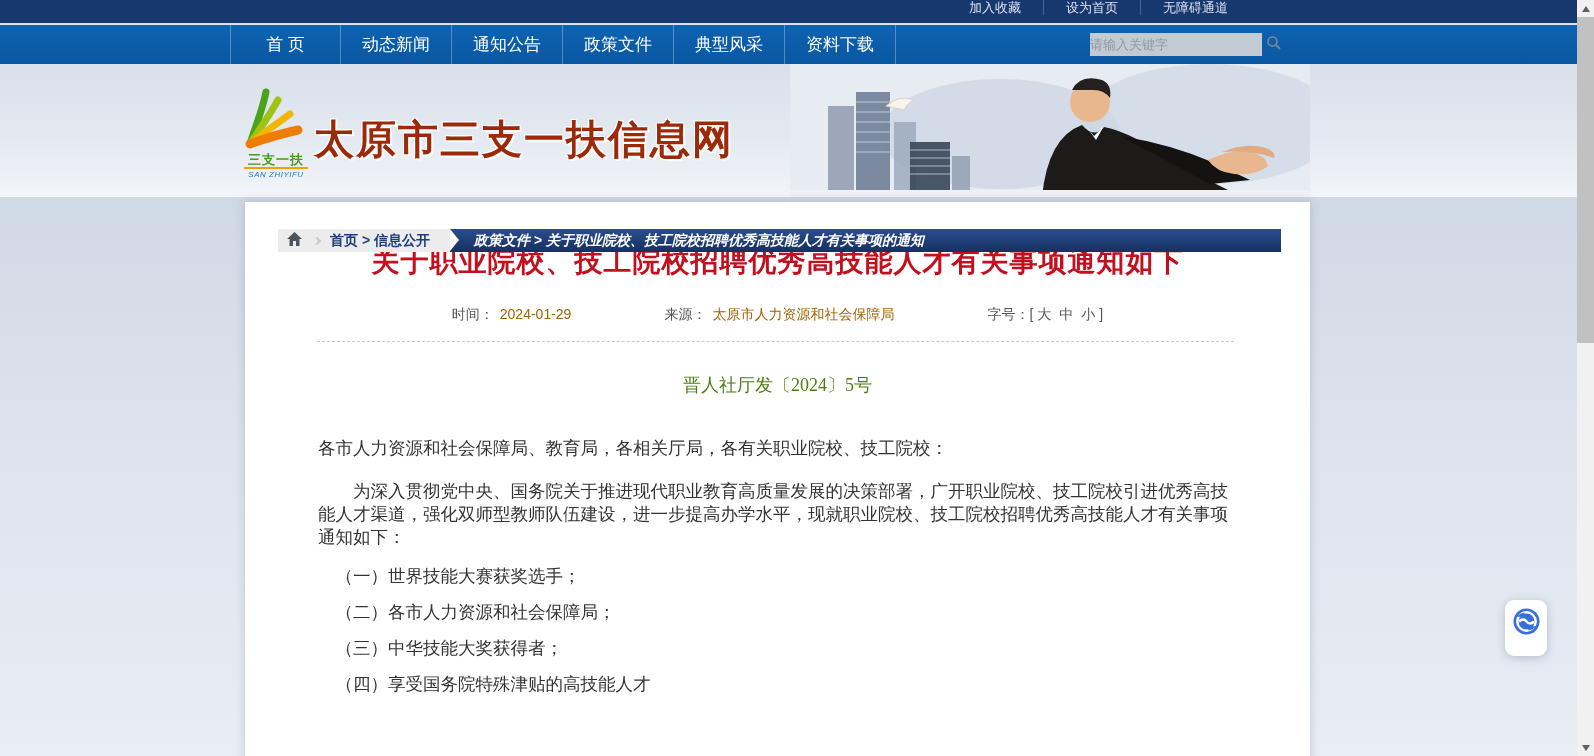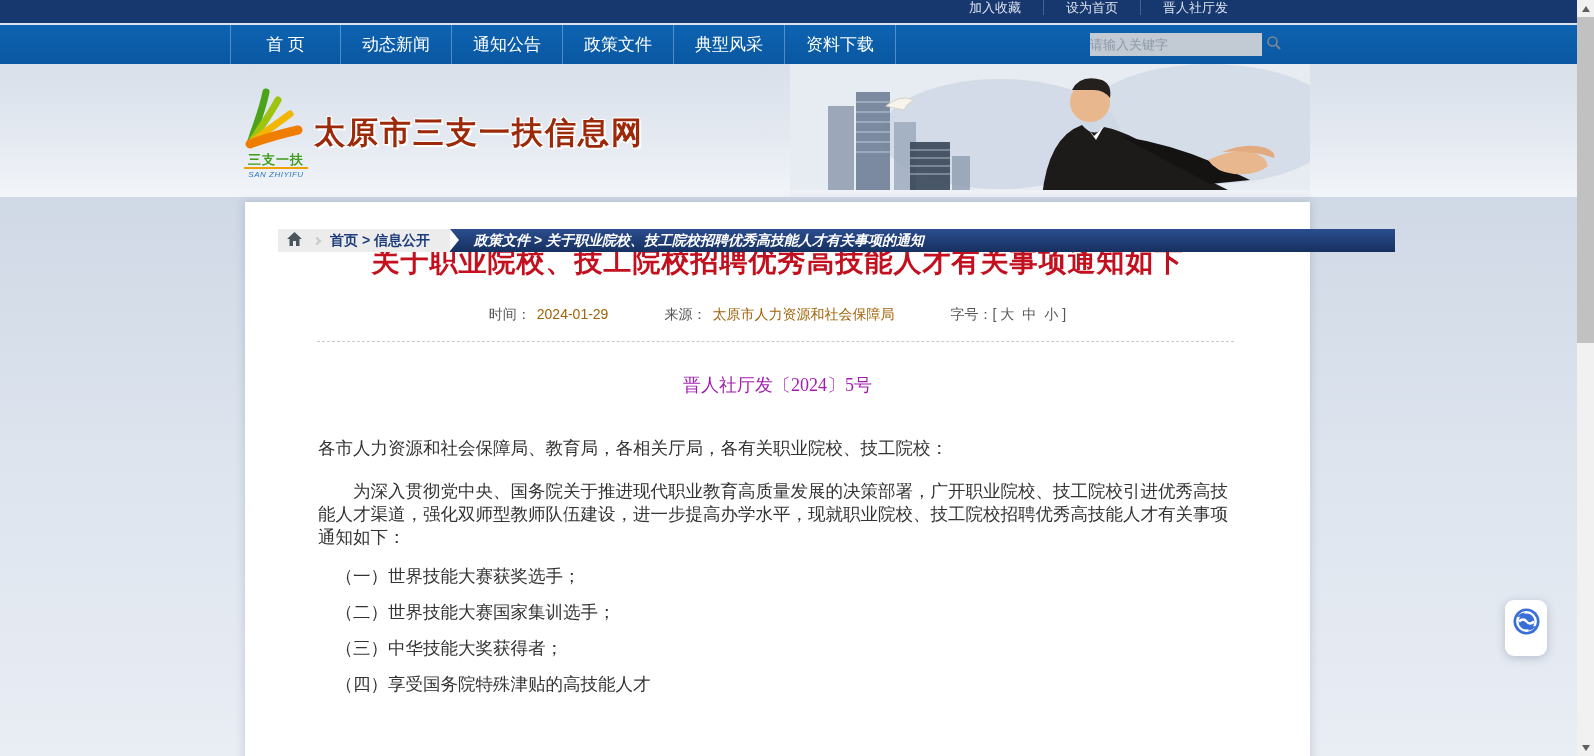--- a/index.html
+++ b/index.html
@@ -32,53 +32,53 @@
 
   
   .header-band { position:absolute; left:0; top:64px; width:100%; height:133px;
                  background:linear-gradient(180deg,#d9e0ea 0%,#e4e9f1 55%,#f2f5f9 100%); }
   .logo { position:absolute; left:242px; top:20px; width:66px; height:96px; cursor:pointer; }
   .logo-cn { position:absolute; left:2px; top:68px; width:64px; text-align:center;
              font-size:13px; font-weight:bold; color:#3f9d1d; letter-spacing:1px;
              border-bottom:2px solid #f0a000; line-height:15px; }
   .logo-en { position:absolute; left:0px; top:86px; width:68px; text-align:center;
              font-size:8px; font-style:italic; color:#2878c0; letter-spacing:0.5px; }
-  .site-title { position:absolute; left:314px; top:48px; font-size:31px; font-weight:bold;
+  .site-title { position:absolute; left:314px; top:48px; font-size:40px; font-weight:bold;
                 color:#9c2a0a; letter-spacing:2px; cursor:pointer;
                 text-shadow:-1px -1px 0 #fff, 1px -1px 0 #fff, -1px 1px 0 #fff, 2px 2px 1px #fff; }
   .banner-art { position:absolute; left:790px; top:0; width:520px; height:133px; overflow:hidden; }
 
   
   .panel { position:absolute; left:245px; top:202px; width:1065px; height:580px; background:#ffffff;
            box-shadow:0 0 9px rgba(70,90,120,.25); }
 
-  .breadcrumb { position:absolute; left:33px; top:27px; width:1117px; height:23px; display:flex; }
+  .breadcrumb { position:absolute; left:33px; top:27px; width:1003px; height:23px; display:flex; }
   .crumb-left { display:flex; align-items:center; background:#ececec; padding:0 10px 0 9px; height:23px; }
   .crumb-chevron { width:6px; height:6px; border-top:2px solid #c9c9c9; border-right:2px solid #c9c9c9;
                    transform:rotate(45deg); margin:0 10px 0 12px; }
   .crumb-trail1 { font-size:14px; font-weight:bold; color:#1d3c7c; white-space:nowrap; padding-right:10px; cursor:pointer; }
   .crumb-right { position:relative; flex:1; height:23px; background:linear-gradient(180deg,#2b4d8f,#16305f);
                  display:flex; align-items:center; padding-left:24px;font-style:italic; }
   .crumb-right::before { content:""; position:absolute; left:0; top:0; width:0; height:0;
                  border-top:11.5px solid transparent; border-bottom:11.5px solid transparent;
                  border-left:9px solid #ffffff; }
   .crumb-trail2 { font-size:14px; font-weight:bold; color:#ffffff; white-space:nowrap; cursor:pointer; }
 
   .article-title { margin:41px 40px 0; text-align:center; font-size:28px; font-weight:bold;
                    color:#c3101f; letter-spacing:1px; }
   .article-meta { margin-top:25px; display:flex; justify-content:center; align-items:center;
-                  font-size:14px; color:#555; }
+                  font-size:14px; color:#555;gap:37px; }
   .meta-label { color:#555; }
   .meta-value { color:#a16207; margin-left:6px; }
   .meta-group { display:flex; margin:0 28px; white-space:nowrap; }
   .font-size-opt { margin:0 4px; cursor:pointer; color:#555; }
   .dashed-divider { margin:17px 76px 0 72px; border-bottom:1px dashed #c9c9c9; }
 
   .doc-number { margin-top:31px; text-align:center; font-family:"Liberation Serif", serif;
-                font-size:18px; color:#a21caf; }
+                font-size:18px; color:#4d7c0f; }
 
   .article-body { margin:40px 82px 0 73px; font-family:"Liberation Serif", serif;
                   font-size:17.5px; color:#333; }
   .article-body p { line-height:23px; margin-bottom:13px; }
   .p-salutation { margin-bottom:20px !important; }
   .p-indent2 { text-indent:2em; margin-bottom:16px !important; }
   .p-indent1 { text-indent:1em; }
 
   
   .float-btn { position:absolute; left:1505px; top:600px; width:42px; height:56px; background:#ffffff;
@@ -98,21 +98,21 @@
 </style>
 </head>
 <body>
 
 <div class="page">
 
   <div class="topbar">
     <div class="topbar-links">
       <span class="topbar-link">加入收藏</span>
       <span class="topbar-link">设为首页</span>
-      <span class="topbar-link">晋人社厅发</span>
+      <span class="topbar-link">无障碍通道</span>
     </div>
   </div>
 
   <div class="navbar">
     <div class="nav-items">
       <div class="nav-item">首 页</div>
       <div class="nav-item">动态新闻</div>
       <div class="nav-item">通知公告</div>
       <div class="nav-item">政策文件</div>
       <div class="nav-item">典型风采</div>
@@ -222,21 +222,21 @@
     </div>
 
     <div class="dashed-divider"></div>
 
     <div class="doc-number">晋人社厅发〔2024〕5号</div>
 
     <div class="article-body">
       <p class="p-salutation">各市人力资源和社会保障局、教育局，各相关厅局，各有关职业院校、技工院校：</p>
       <p class="p-indent2">为深入贯彻党中央、国务院关于推进现代职业教育高质量发展的决策部署，广开职业院校、技工院校引进优秀高技能人才渠道，强化双师型教师队伍建设，进一步提高办学水平，现就职业院校、技工院校招聘优秀高技能人才有关事项通知如下：</p>
       <p class="p-indent1">（一）世界技能大赛获奖选手；</p>
-      <p class="p-indent1">（二）世界技能大赛国家集训选手；</p>
+      <p class="p-indent1">（二）各市人力资源和社会保障局；</p>
       <p class="p-indent1">（三）中华技能大奖获得者；</p>
       <p class="p-indent1">（四）享受国务院特殊津贴的高技能人才</p>
     </div>
   </div>
 
   <div class="float-btn">
     <span>
       <svg width="27" height="27" viewBox="0 0 27 27">
         <circle cx="13.5" cy="13.5" r="13" fill="#3a6fd8"></circle>
         <circle cx="13.5" cy="13.5" r="9.2" fill="none" stroke="#ffffff" stroke-width="2.4"></circle>

